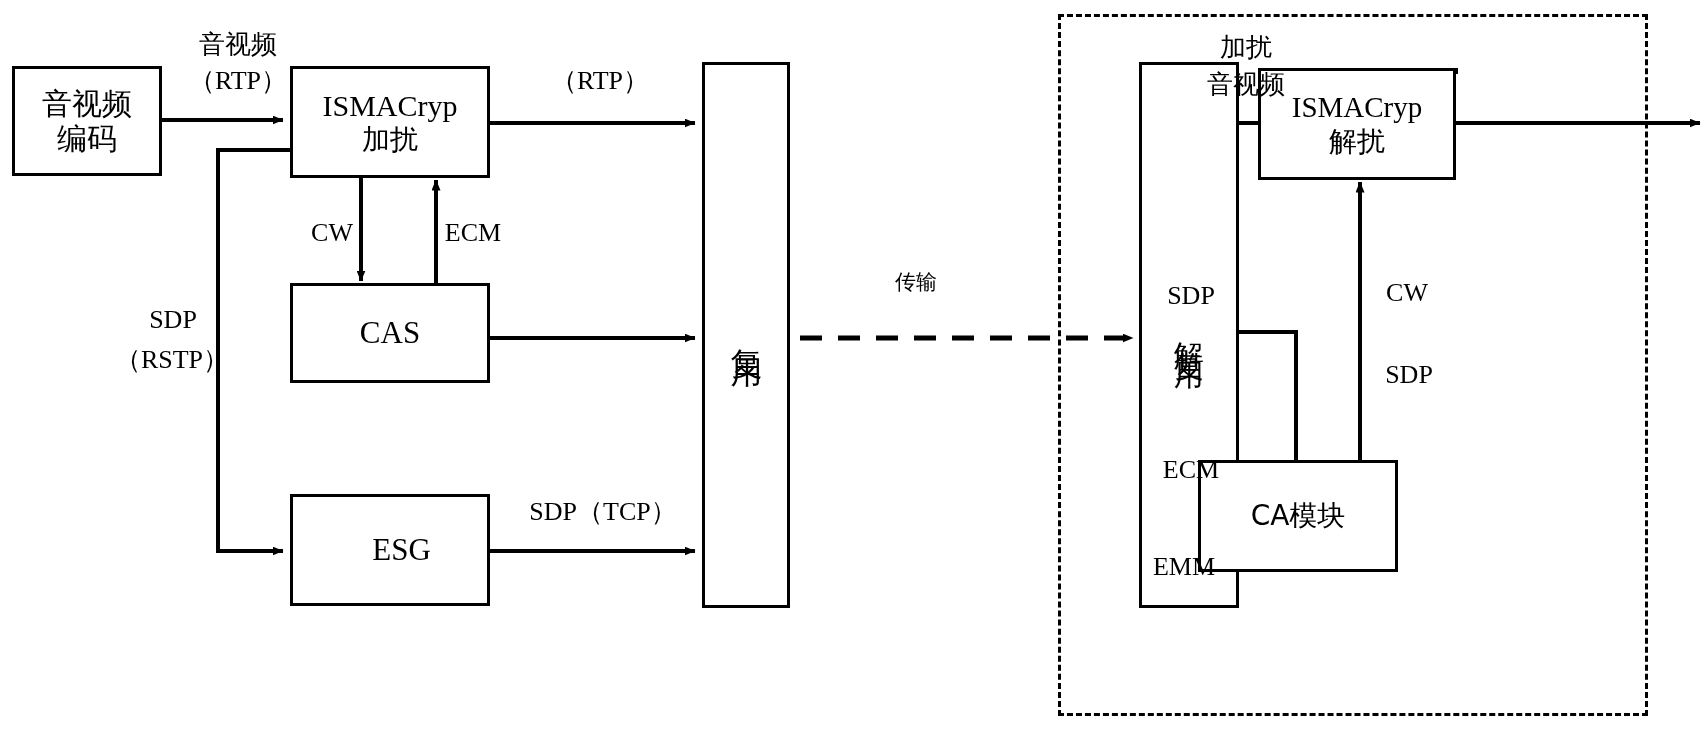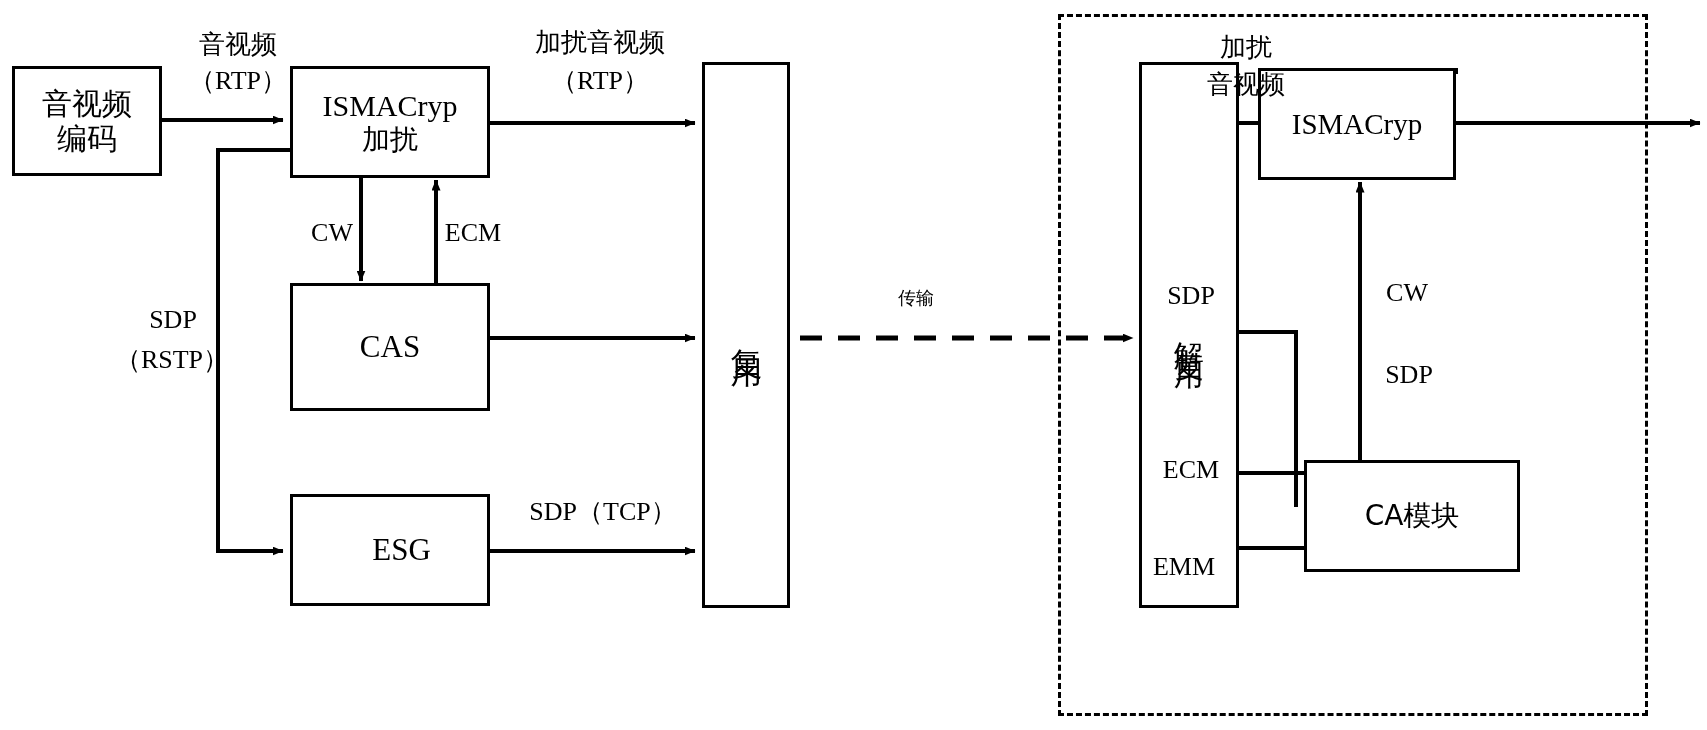--- a/index.html
+++ b/index.html
@@ -111,21 +111,21 @@
 编码</span></div>
   </div>
 
   <div class="box" style="left:290px; top:66px; width:200px; height:112px;">
     <div class="inner">
       <div class="lat" style="font-size:30px;">ISMACryp</div>
       <div class="cjk" style="font-size:28px;">加扰</div>
     </div>
   </div>
 
-  <div class="box lat" style="left:290px; top:283px; width:200px; height:128px; font-size:31px;">
+  <div class="box lat" style="left:290px; top:283px; width:200px; height:100px; font-size:31px;">
     <div class="inner"><span>CAS</span></div>
   </div>
 
   <div class="box lat" style="left:290px; top:494px; width:200px; height:112px; font-size:31px;padding-left:23px;">
     <div class="inner"><span>ESG</span></div>
   </div>
 
   <div class="box" style="left:702px; top:62px; width:88px; height:546px;">
     <div class="inner">
       <div class="cjk vert" style="font-size:32px; display:inline-block;">复用</div>
@@ -136,47 +136,47 @@
     <div class="inner">
       <div class="cjk vert" style="font-size:30px; display:inline-block;">解复用</div>
     </div>
   </div>
 
   <div class="box" style="left:1358px; top:68px; width:100px; height:0px;"></div>
 
   <div class="box" style="left:1258px; top:68px; width:198px; height:112px;">
     <div class="inner">
       <div class="lat" style="font-size:29px;">ISMACryp</div>
+      <div class="cjk" style="font-size:28px;">解扰</div>
     </div>
   </div>
 
-  <div class="box" style="left:1304px; top:460px; width:216px; height:112px;">
+  <div class="box" style="left:1198px; top:460px; width:200px; height:112px;">
     <div class="inner">
       <span class="cjk" style="font-size:28px;">CA模块</span>
     </div>
   </div>
 
   <div class="label cjk" style="left:178px; top:30px; width:120px; font-size:26px;">音视频</div>
   <div class="label lat" style="left:178px; top:66px; width:120px; font-size:26px;">（RTP）</div>
 
-  <div class="label cjk" style="left:505px; top:28px; width:190px; font-size:26px;">加扰音视频</div>
   <div class="label lat" style="left:505px; top:66px; width:190px; font-size:26px;">（RTP）</div>
 
 
   <div class="label lat" style="left:304px; top:218px; width:56px; font-size:26px;">CW</div>
 
   <div class="label lat" style="left:442px; top:218px; width:62px; font-size:26px;">ECM</div>
 
 
   <div class="label lat" style="left:118px; top:305px; width:110px; font-size:26px;">SDP</div>
   <div class="label lat" style="left:112px; top:345px; width:120px; font-size:26px;">（RSTP）</div>
 
   <div class="label lat" style="left:508px; top:497px; width:190px; font-size:26px;">SDP（TCP）</div>
 
-  <div class="label cjk" style="left:866px; top:288px; width:100px; font-size:18px;">传输</div>
+  <div class="label cjk" style="left:866px; top:271px; width:100px; font-size:21px;">传输</div>
 
   <div class="label cjk" style="left:1186px; top:33px; width:120px; font-size:26px;">加扰</div>
   <div class="label cjk" style="left:1176px; top:70px; width:140px; font-size:26px;">音视频</div>
 
   <div class="label lat" style="left:1155px; top:281px; width:72px; font-size:26px;">SDP</div>
 
   <div class="label lat" style="left:1155px; top:455px; width:72px; font-size:26px;">ECM</div>
 
   <div class="label lat" style="left:1148px; top:552px; width:72px; font-size:26px;">EMM</div>
 

